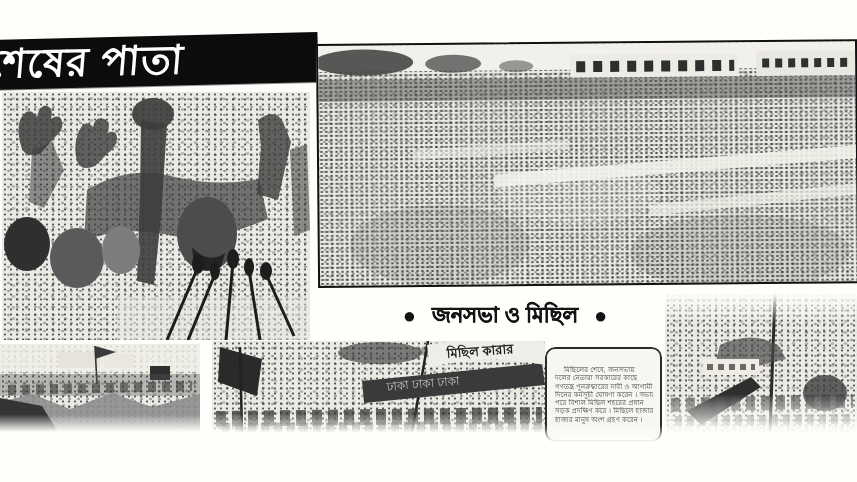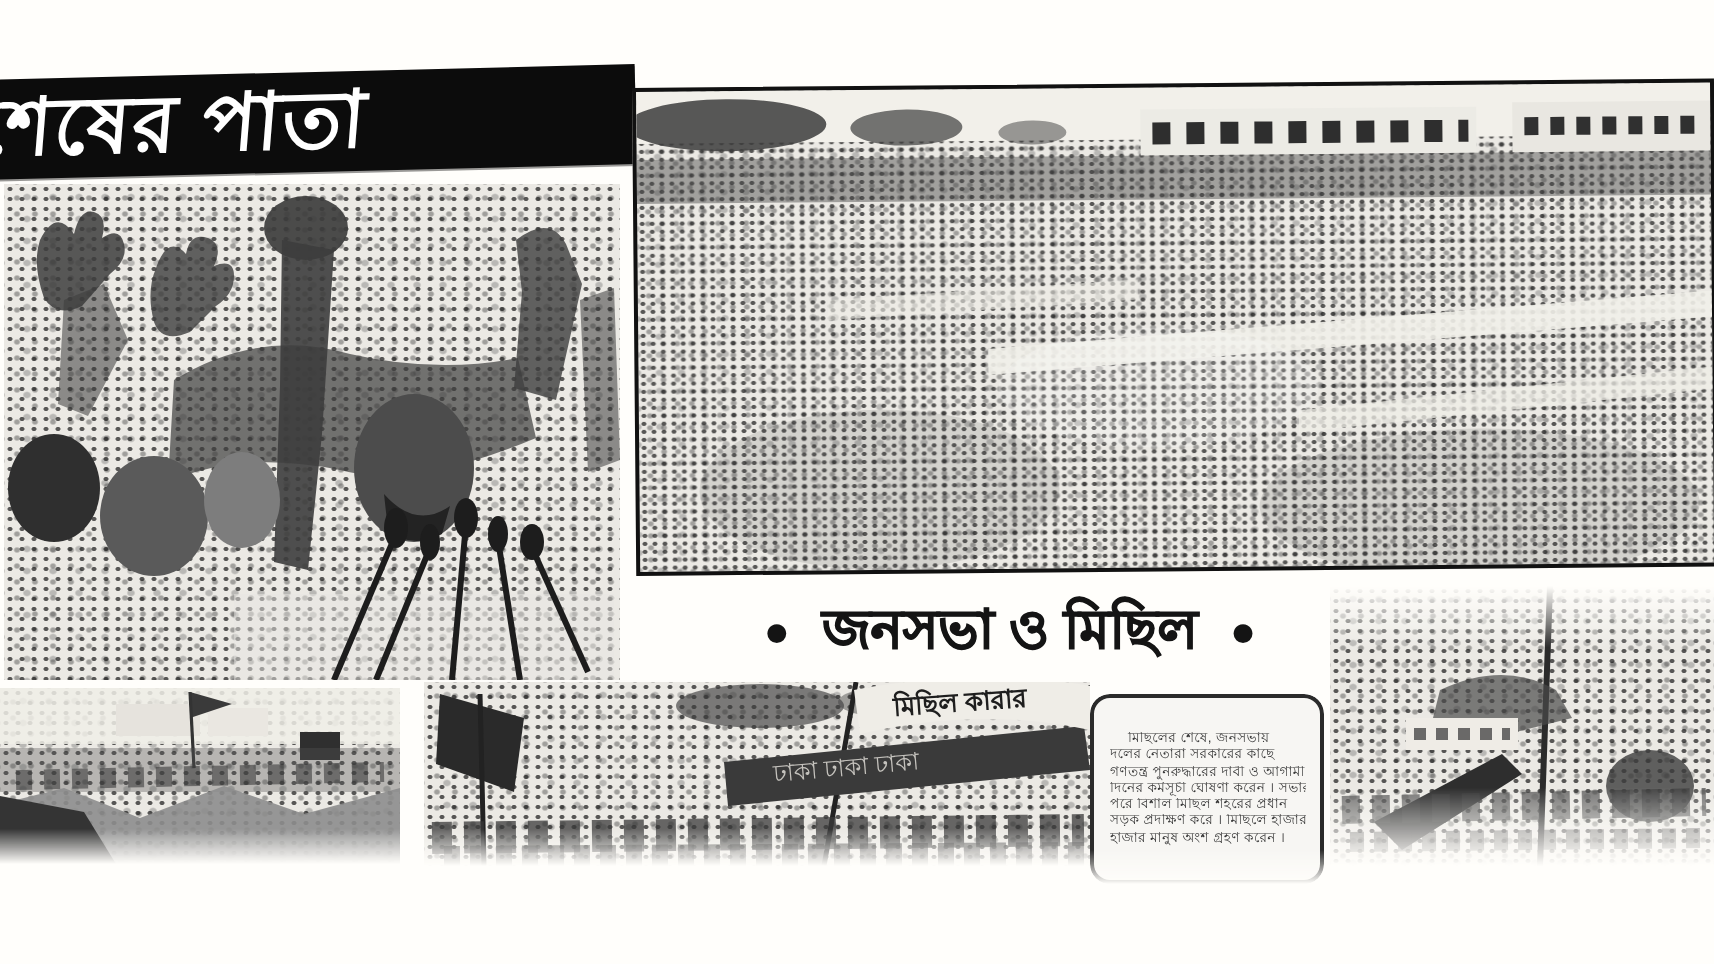--- a/index.html
+++ b/index.html
@@ -45,21 +45,21 @@
     left:316px;top:44px;width:537px;height:240px;
     border:2px solid #111;transform:rotate(-0.5deg);transform-origin:left top;
   }
   
   .caption{
     position:absolute;left:340px;top:294px;width:330px;height:44px;
     display:flex;align-items:center;justify-content:center;gap:16px;
     color:var(--ink,#141414);
   }
   .caption-text{
-    font-size:27px;font-weight:bold;white-space:nowrap;text-align:right;
+    font-size:21px;font-weight:bold;white-space:nowrap;text-align:right;
     -webkit-text-stroke:.5px currentColor;
   }
   .bullet{font-size:22px;line-height:1;}
   
   .photo-b1{left:0;top:344px;width:200px;height:88px;}
   .photo-b2{left:212px;top:341px;width:333px;height:92px;}
   .photo-b3{left:665px;top:293px;width:192px;height:140px;}
   
   .clipping{
     position:absolute;left:545px;top:347px;width:117px;height:95px;

